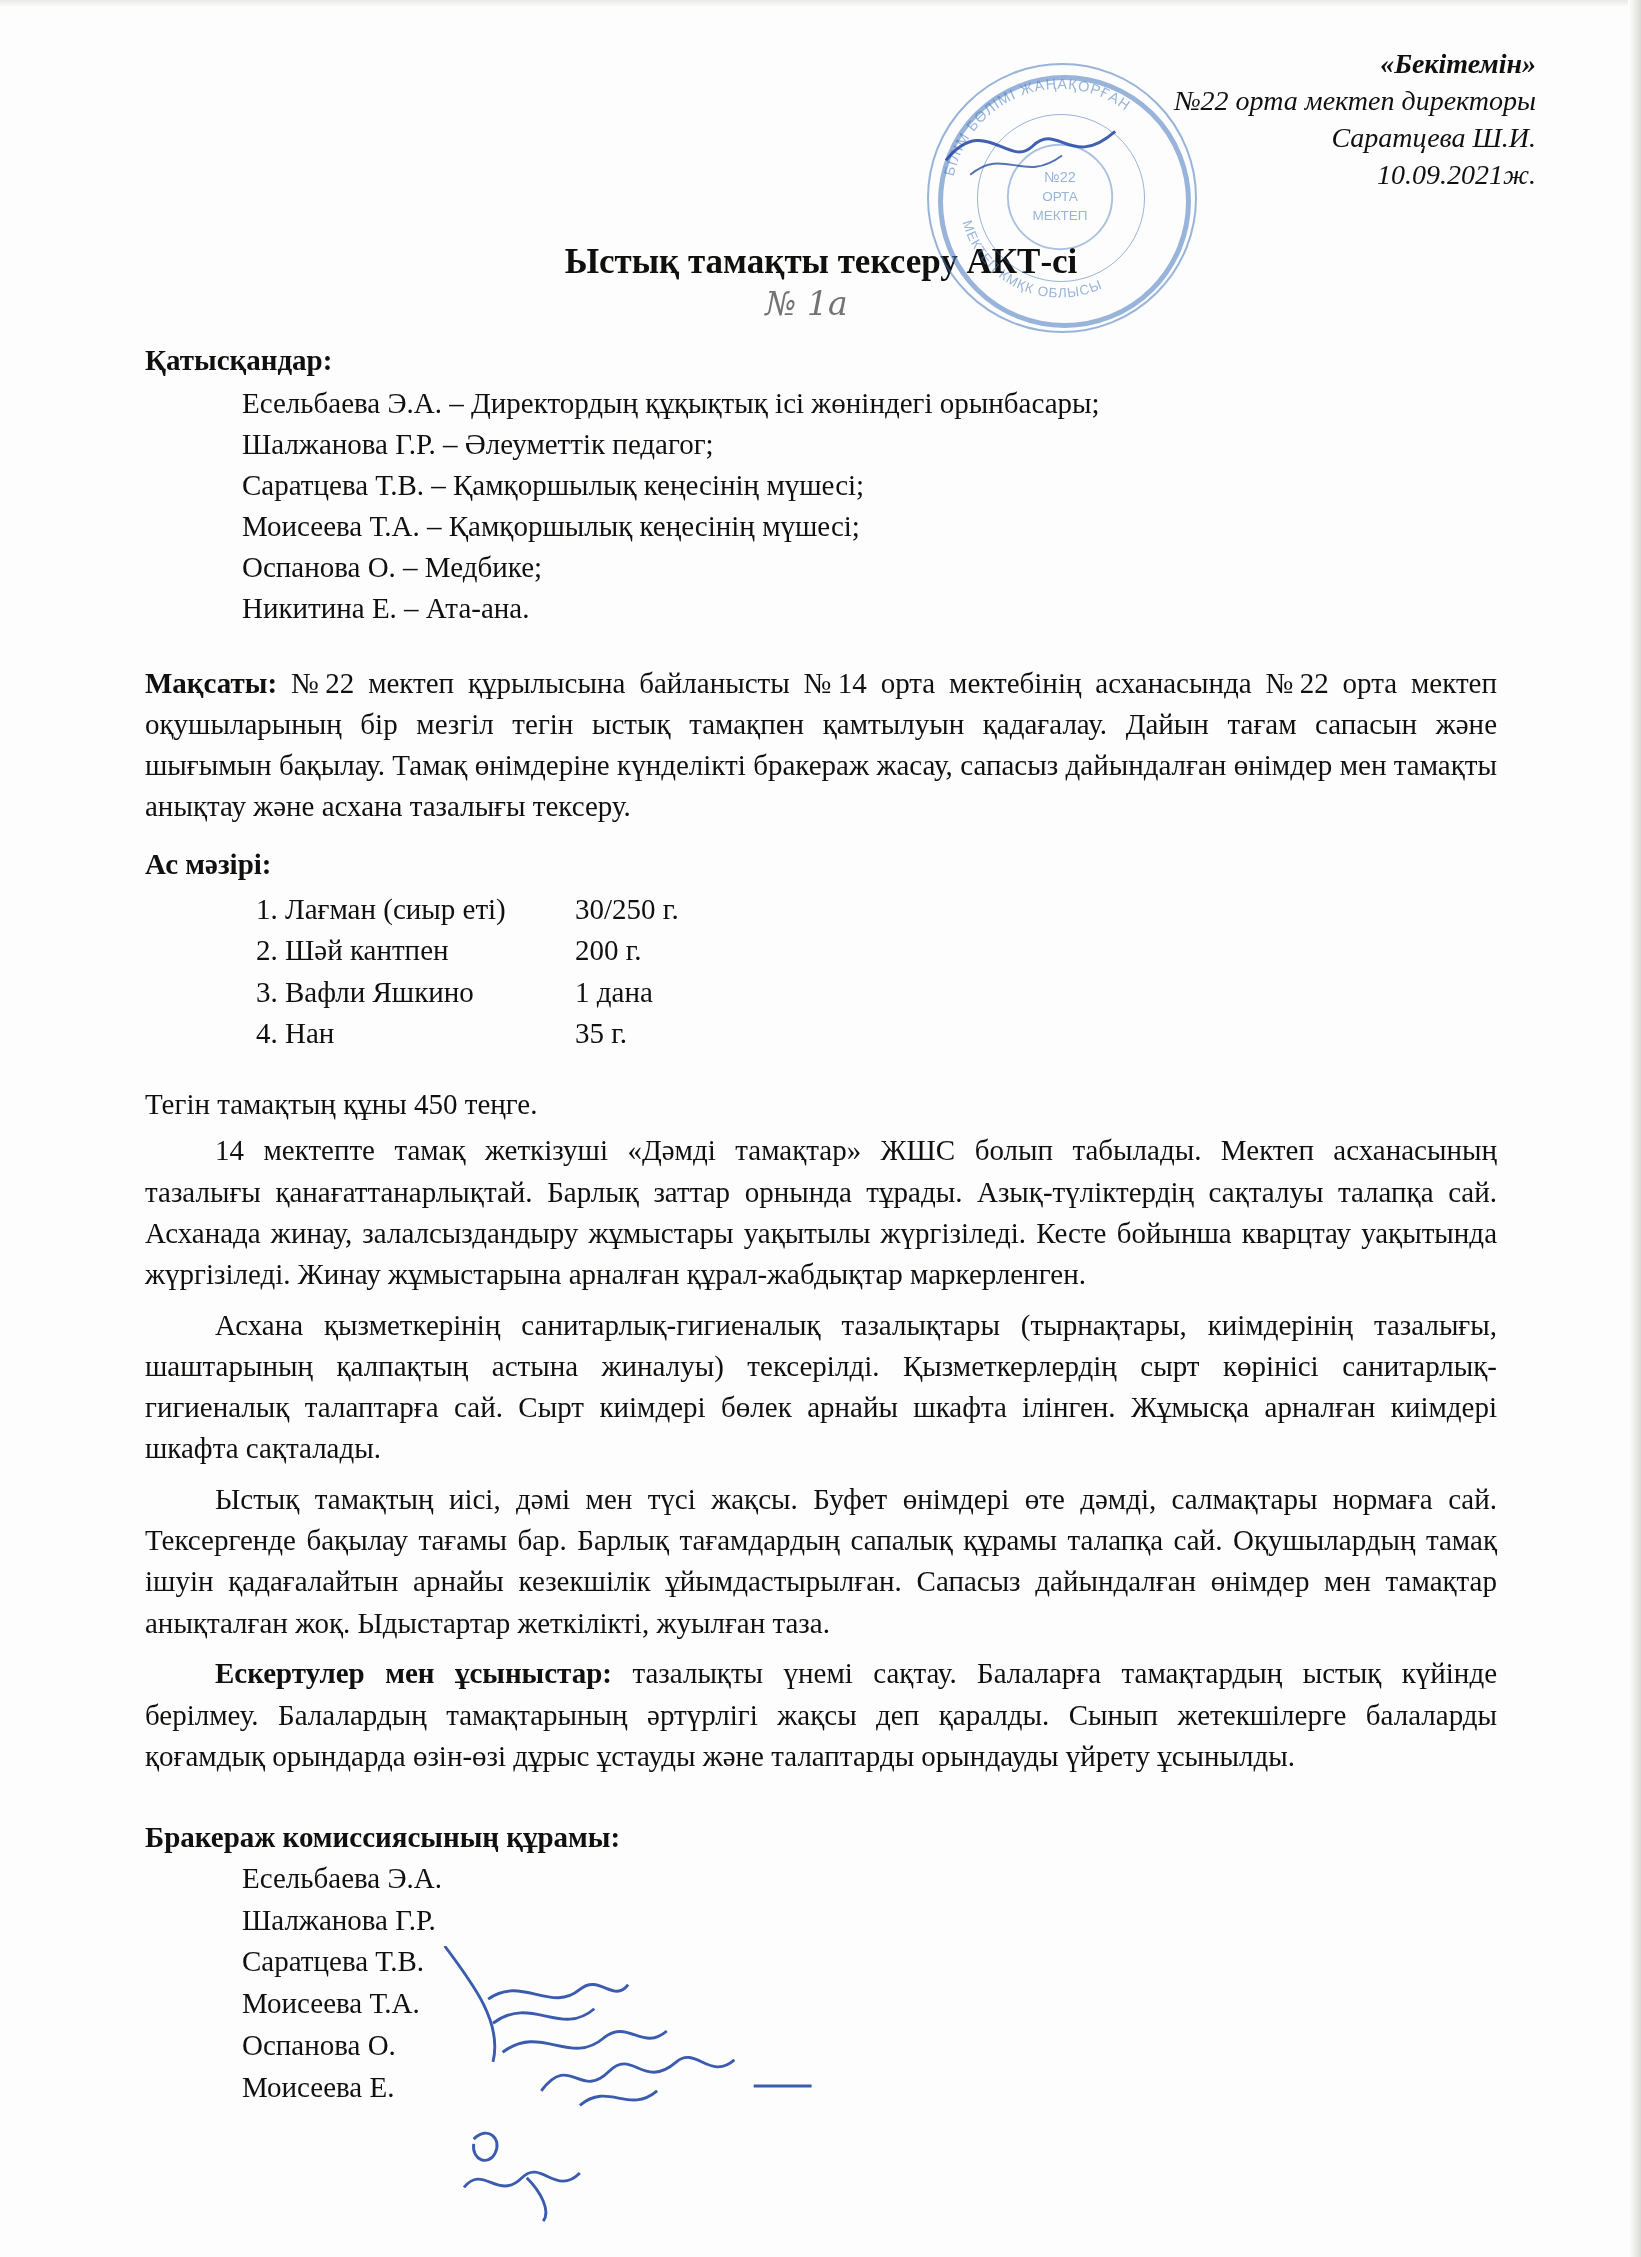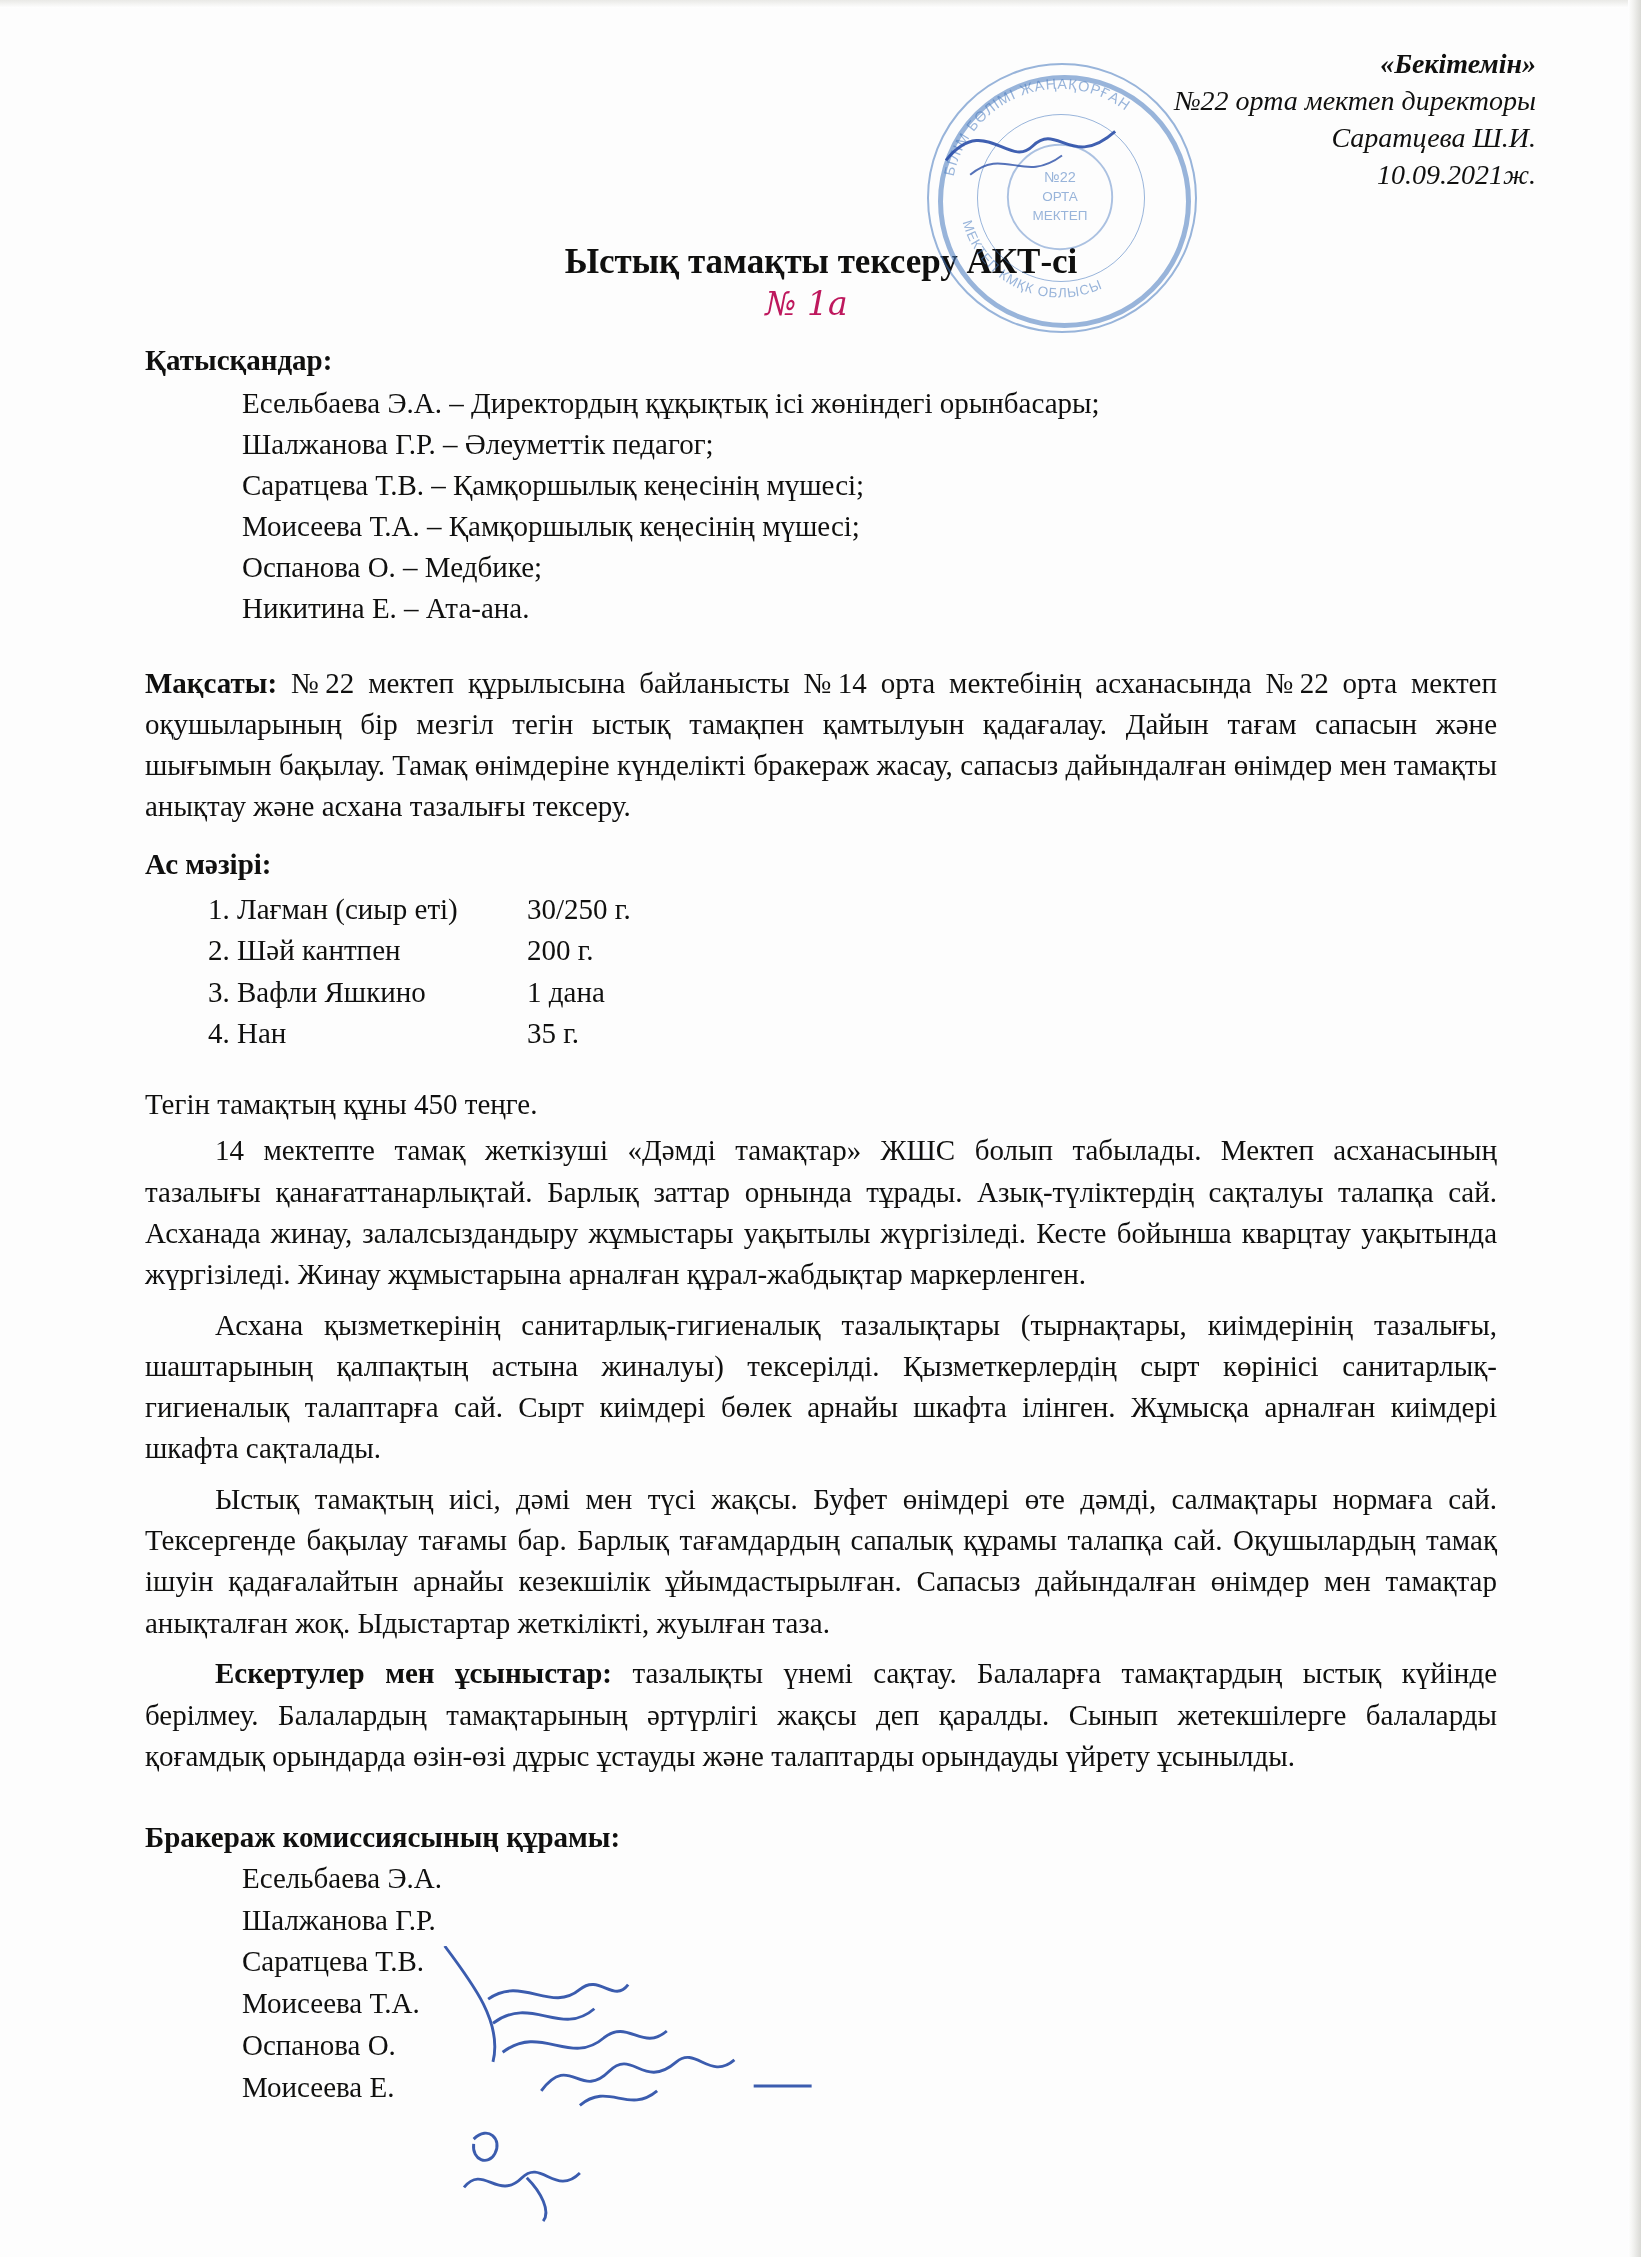--- a/index.html
+++ b/index.html
@@ -84,21 +84,21 @@
   
   .doc-title {
     text-align: center;
     font-size: 35px;
     font-weight: bold;
     margin-top: 48px;
   }
   .hand-num {
     text-align: center;
     font-size: 33px;
-    color: #be185d;
+    color: #737373;
     font-style: italic;
     font-family: "DejaVu Serif", serif;
     margin-top: 1.9px;
     margin-left: -29px;
   }
 
   .h-label {
     font-weight: bold;
     font-size: 29px;
     margin-top: 21px;
@@ -120,21 +120,21 @@
   }
   p.body.indent { text-indent: 70px; }
   p.goal { margin-top: 33px; }
   .b { font-weight: bold; }
 
   
   .menu-table {
     margin-top: 7.7px;
     border-collapse: collapse;
     font-size: 29px;
-    margin-left: 63px;
+    margin-left: 111px;
   }
   .menu-table td { padding: 1px 0; line-height: 1.36; }
   .menu-table td.name { width: 319px; }
   .menu-table td.qty { width: 251px; }
 
   .price-line {
     font-size: 29px;
     margin-top: 33px;
   }
 

